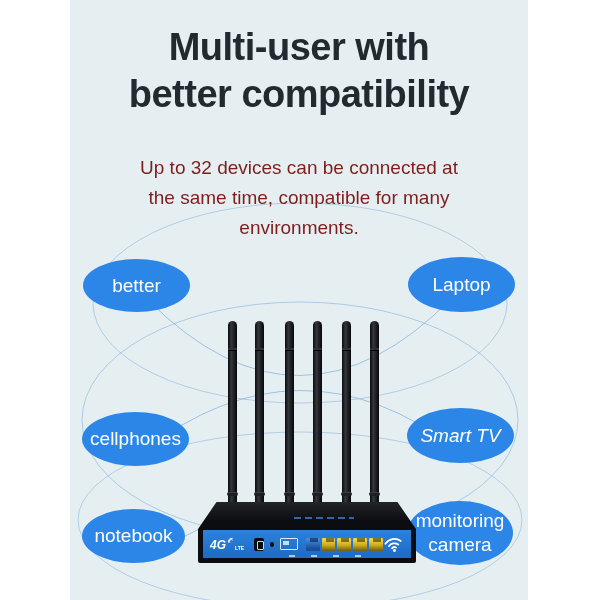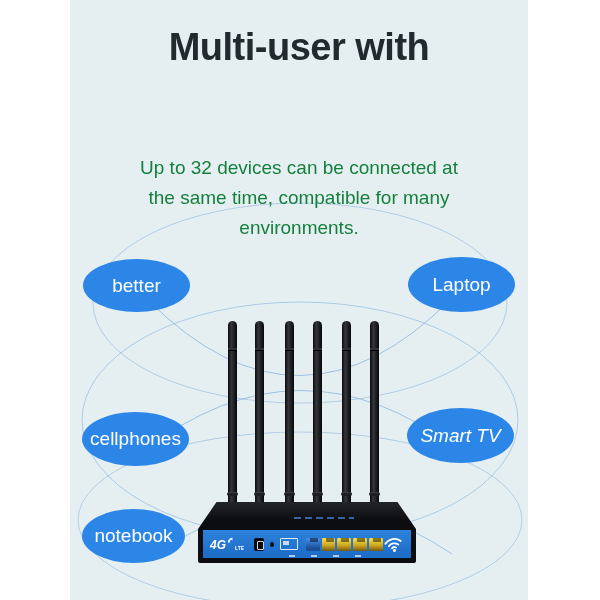--- a/index.html
+++ b/index.html
@@ -13,21 +13,21 @@
   }
   .curves{position:absolute;left:70px;top:0;width:458px;height:600px;pointer-events:none;}
 
   .title{
     position:absolute;left:70px;top:24px;width:458px;
     text-align:center;color:#222a30;font-weight:bold;
     font-size:38px;line-height:47px;letter-spacing:-0.5px;
   }
   .subtitle{
     position:absolute;left:70px;top:153px;width:458px;
-    text-align:center;color:#15803d;font-size:19px;line-height:30px;
+    text-align:center;color:#7f1d1d;font-size:19px;line-height:30px;
   }
 
   .bubble{
     position:absolute;display:flex;align-items:center;justify-content:center;
     background:#2b86e8;border-radius:50%;color:#ffffff;font-size:19px;
     text-align:center;line-height:1.25;z-index:3;
   }
   .b-router{left:83px;top:259px;width:107px;height:53px;}
   .b-laptop{left:408px;top:257px;width:107px;height:55px;}
   .b-cell{left:82px;top:412px;width:107px;height:54px;}
@@ -92,20 +92,21 @@
       <ellipse cx="300" cy="303" rx="207" ry="100" opacity="0.55"></ellipse>
       <ellipse cx="300" cy="520" rx="222" ry="88" opacity="0.55"></ellipse>
       <path d="M148,300 Q300,452 452,298" opacity="0.75"></path>
       <path d="M142,452 Q300,330 458,450" opacity="0.75"></path>
       <path d="M150,558 Q300,452 452,554" opacity="0.7"></path>
     </g>
   </svg>
 
   <div class="title" data-interactable="false">
     <div data-interactable="false">Multi-user with</div>
+    <div data-interactable="false">better compatibility</div>
   </div>
 
   <div class="subtitle" data-interactable="false">
     <div data-interactable="false">Up to 32 devices can be connected at</div>
     <div data-interactable="false">the same time, compatible for many</div>
     <div data-interactable="false">environments.</div>
   </div>
 
   <div class="bubble b-router" data-interactable="false">
     <span data-interactable="false">better</span>
@@ -114,20 +115,23 @@
     <span data-interactable="false">Laptop</span>
   </div>
   <div class="bubble b-cell" data-interactable="false">
     <span data-interactable="false">cellphones</span>
   </div>
   <div class="bubble b-tv" data-interactable="false">
     <span data-interactable="false">Smart TV</span>
   </div>
   <div class="bubble b-note" data-interactable="false">
     <span data-interactable="false">notebook</span>
+  </div>
+  <div class="bubble b-cam" data-interactable="false">
+    <span data-interactable="false">monitoring camera</span>
   </div>
 
   <div class="antenna" style="left:228px" data-interactable="false">
       <div class="joint" data-interactable="false"></div>
       <div class="hinge" data-interactable="false"></div>
     </div>
   <div class="antenna" style="left:255px" data-interactable="false">
       <div class="joint" data-interactable="false"></div>
       <div class="hinge" data-interactable="false"></div>
     </div>

